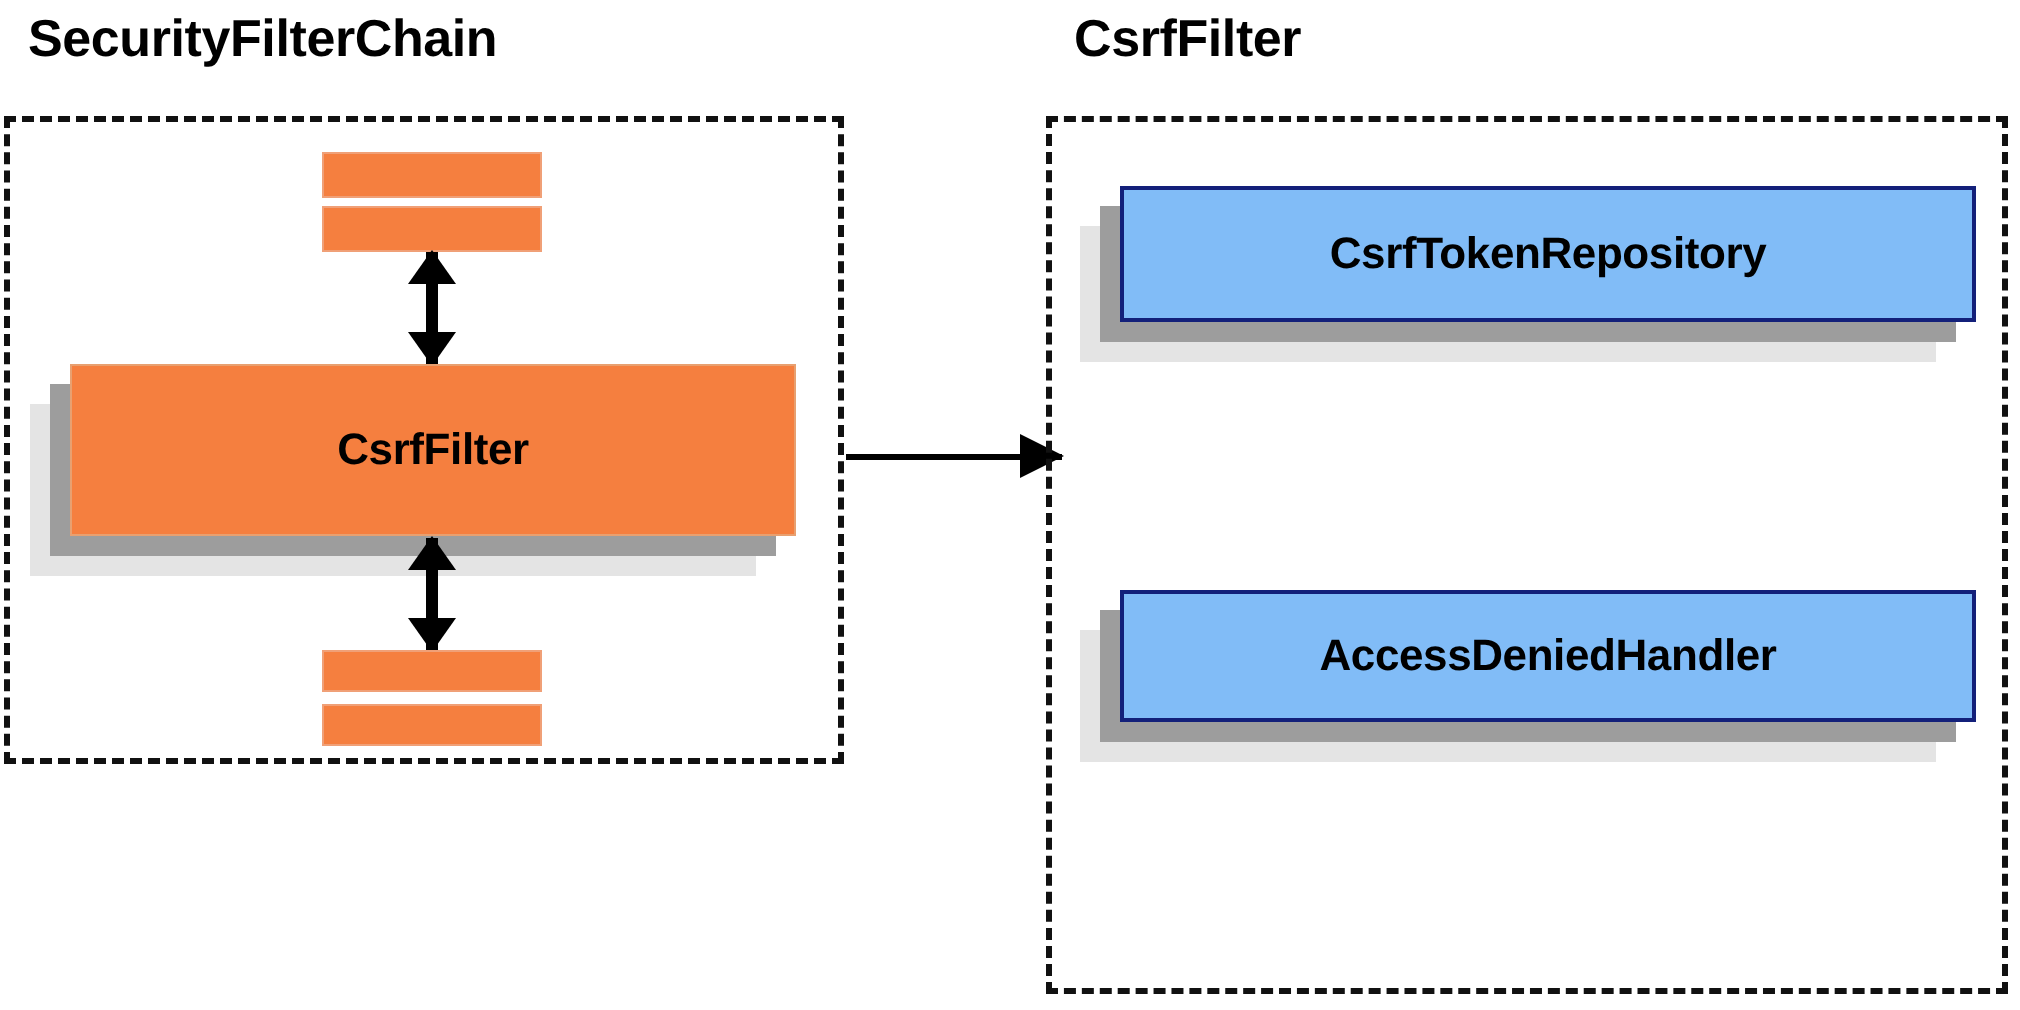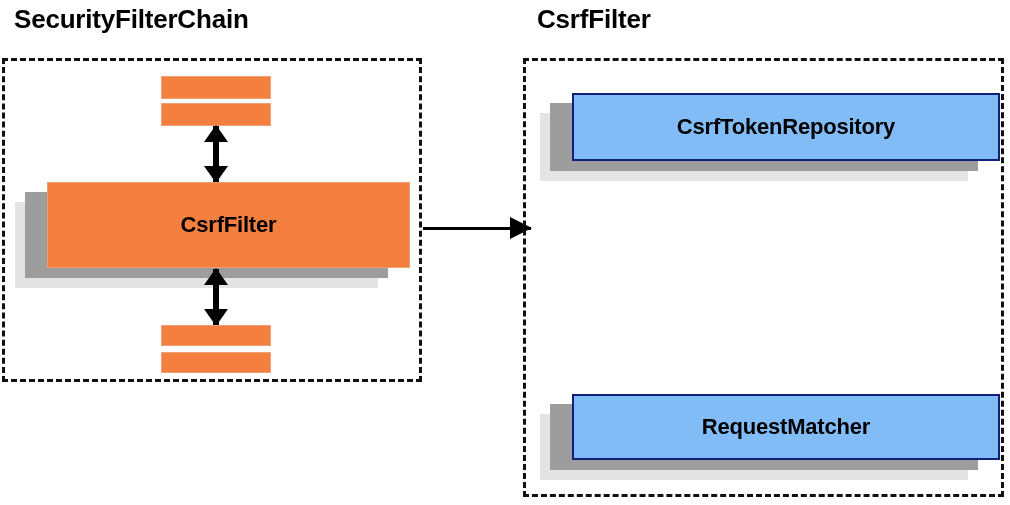--- a/index.html
+++ b/index.html
@@ -66,21 +66,20 @@
     transform: translate(-10px, 10px);
   }
   .node .face {
     position: absolute;
     left: 0; top: 0;
     width: 100%; height: 100%;
     box-sizing: border-box;
     display: flex;
     align-items: center;
     justify-content: center;
-    margin-left: 12px;
   }
   .node .label {
     font-size: 22px;
     font-weight: bold;
     color: #000000;
     white-space: nowrap;
     letter-spacing: -0.2px;
   }
 
   
@@ -197,22 +196,22 @@
 
   <div class="node blue" style="left:560px; top:93px; width:428px; height:68px;">
     <div class="shadow-far"></div>
     <div class="shadow-near"></div>
     <div class="face">
       <span class="label">CsrfTokenRepository</span>
     </div>
   </div>
 
 
-
-  <div class="node blue" style="left:560px; top:394px; width:428px; height:66px;">
+  <div class="node blue" style="left:560px; top:295px; width:428px; height:66px;">
     <div class="shadow-far"></div>
     <div class="shadow-near"></div>
     <div class="face">
-      <span class="label">RequestMatcher</span>
+      <span class="label">AccessDeniedHandler</span>
     </div>
   </div>
 
+
 </div>
 
 </body></html>

